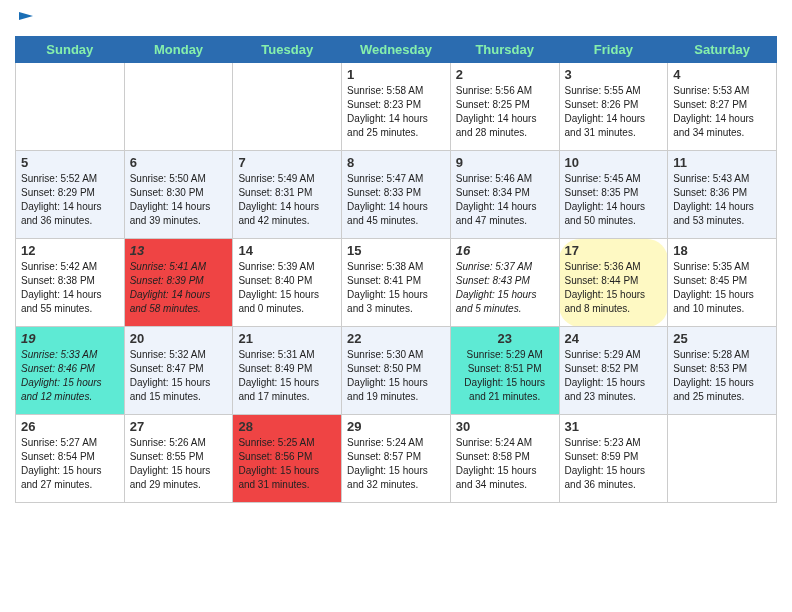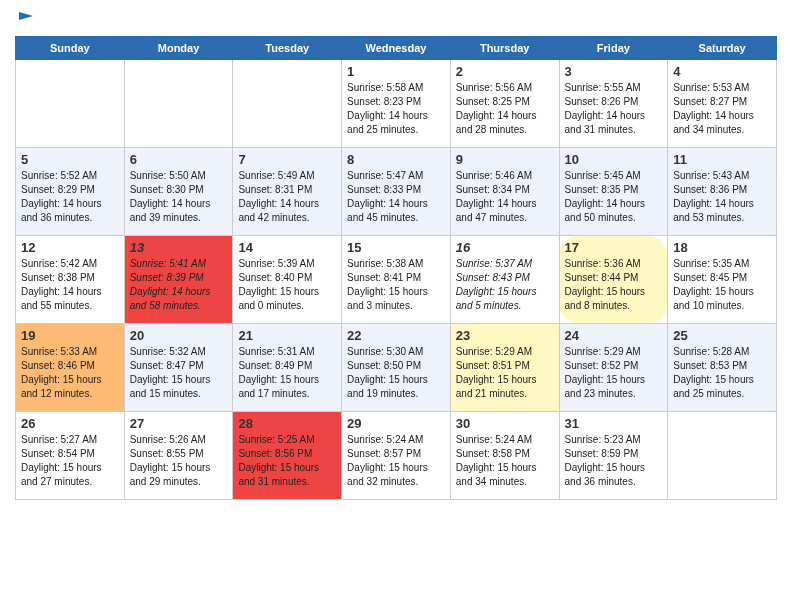--- a/index.html
+++ b/index.html
@@ -54,24 +54,24 @@
       color: #333;
       margin-top: 2px;
     }
     .calendar-table {
       width: 100%;
       border-collapse: collapse;
       table-layout: fixed;
     }
     .calendar-table th {
       background-color: #2b6cb0;
-      color: #ffffff;
+      color: #86efac;
       text-align: center;
       padding: 5px 4px;
-      font-size: 11px;
+      font-size: 13px;
       font-weight: bold;
       border: 1px solid #2b6cb0;
     }
     .calendar-table td {
       border: 1px solid #ccc;
       vertical-align: top;
       padding: 4px 5px;
       font-size: 10.5px;
       color: #333;
       height: 88px;
@@ -210,37 +210,37 @@
           <td style="background-color: #fef9c3; border-radius: 21px;">
             <span class="day-number">17</span>
             <div class="day-info">Sunrise: 5:36 AM<br>Sunset: 8:44 PM<br>Daylight: 15 hours and 8 minutes.</div>
           </td>
           <td style="background-color: rgb(255, 255, 255);">
             <span class="day-number">18</span>
             <div class="day-info">Sunrise: 5:35 AM<br>Sunset: 8:45 PM<br>Daylight: 15 hours and 10 minutes.</div>
           </td>
         </tr>
         <tr>
-          <td style="background-color: #fdba74;">
+          <td style="background-color: #5eead4; font-style: italic;">
             <span class="day-number">19</span>
             <div class="day-info">Sunrise: 5:33 AM<br>Sunset: 8:46 PM<br>Daylight: 15 hours and 12 minutes.</div>
           </td>
           <td style="background-color: rgb(238, 243, 251);">
             <span class="day-number">20</span>
             <div class="day-info">Sunrise: 5:32 AM<br>Sunset: 8:47 PM<br>Daylight: 15 hours and 15 minutes.</div>
           </td>
           <td style="background-color: rgb(238, 243, 251);">
             <span class="day-number">21</span>
             <div class="day-info">Sunrise: 5:31 AM<br>Sunset: 8:49 PM<br>Daylight: 15 hours and 17 minutes.</div>
           </td>
           <td style="background-color: rgb(238, 243, 251);">
             <span class="day-number">22</span>
             <div class="day-info">Sunrise: 5:30 AM<br>Sunset: 8:50 PM<br>Daylight: 15 hours and 19 minutes.</div>
           </td>
-          <td style="background-color: #fef9c3;">
+          <td style="background-color: #5eead4; text-align: center;">
             <span class="day-number">23</span>
             <div class="day-info">Sunrise: 5:29 AM<br>Sunset: 8:51 PM<br>Daylight: 15 hours and 21 minutes.</div>
           </td>
           <td style="background-color: rgb(238, 243, 251);">
             <span class="day-number">24</span>
             <div class="day-info">Sunrise: 5:29 AM<br>Sunset: 8:52 PM<br>Daylight: 15 hours and 23 minutes.</div>
           </td>
           <td style="background-color: rgb(238, 243, 251);">
             <span class="day-number">25</span>
             <div class="day-info">Sunrise: 5:28 AM<br>Sunset: 8:53 PM<br>Daylight: 15 hours and 25 minutes.</div>

